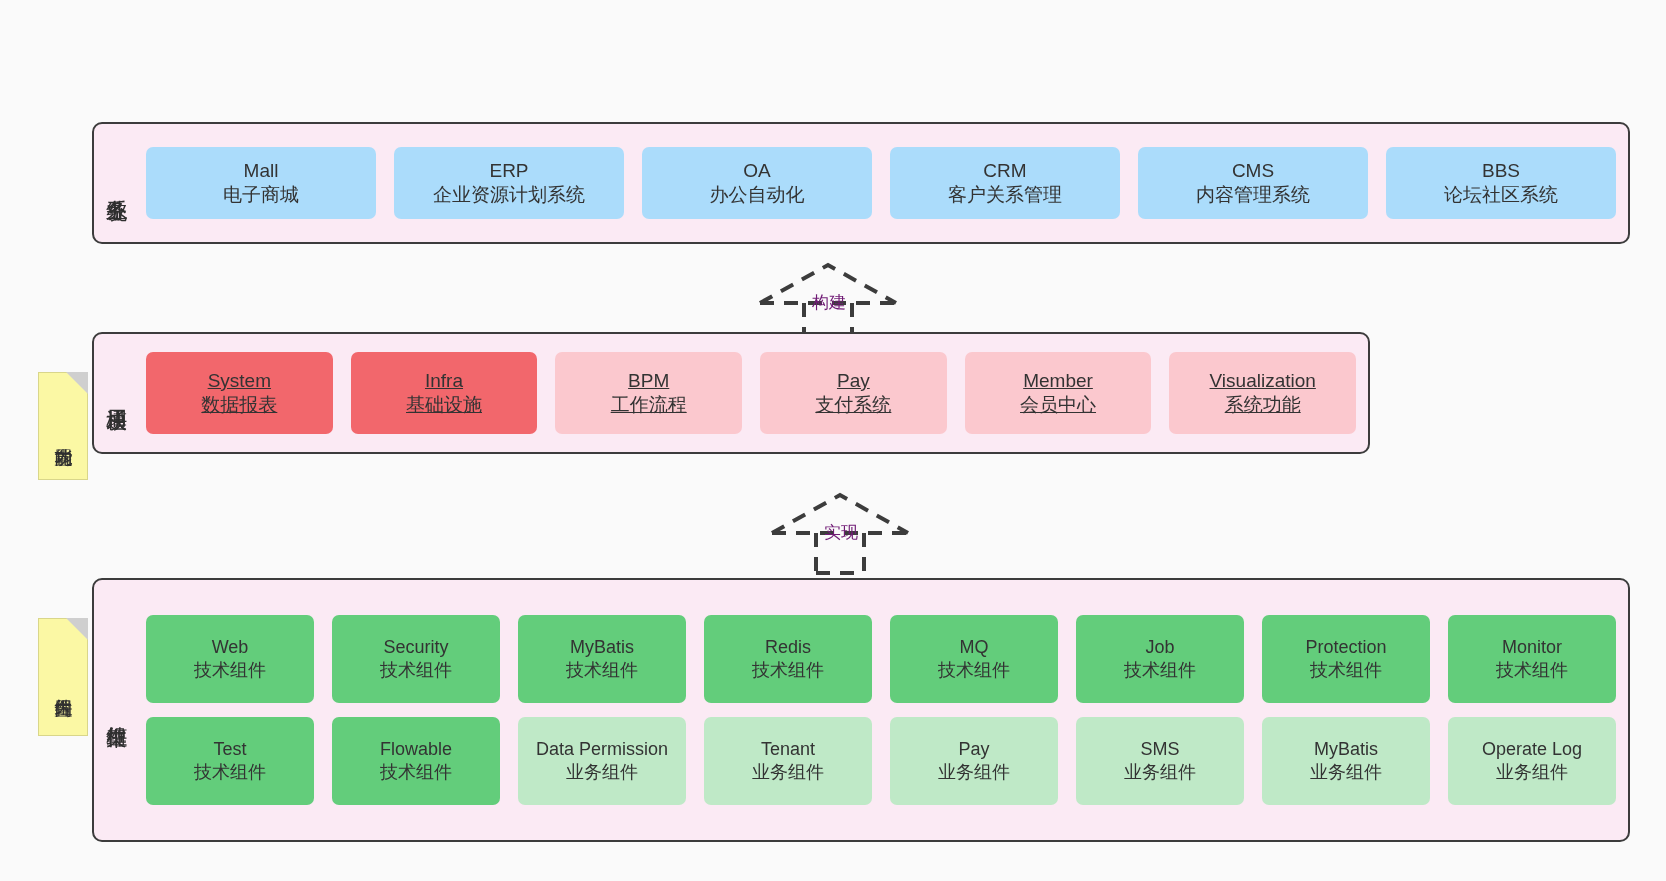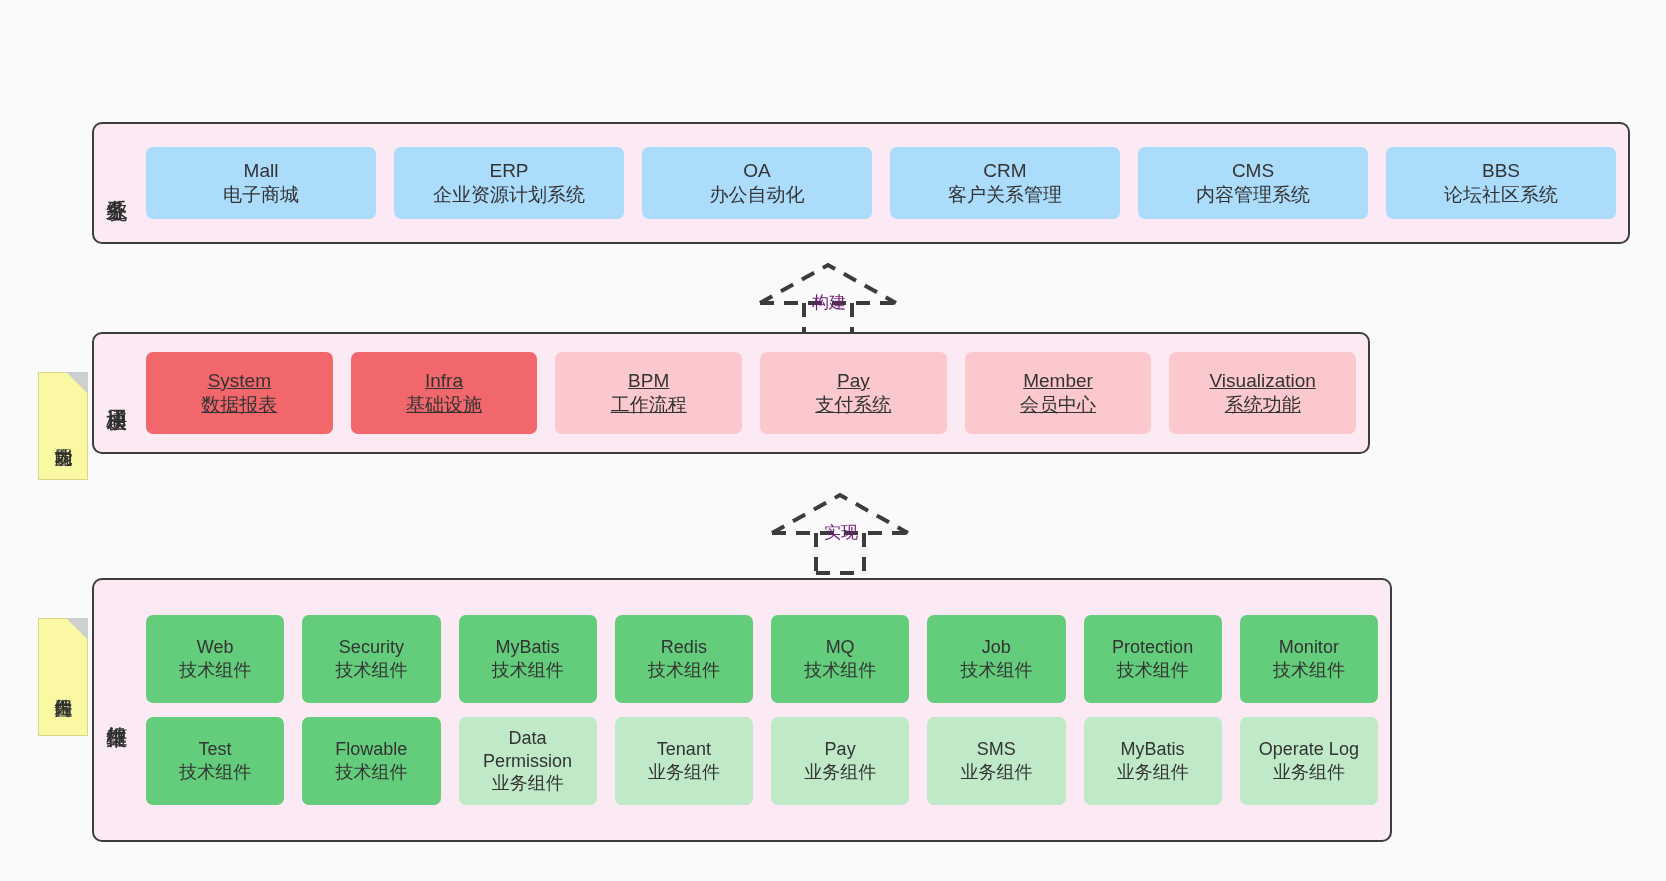--- a/index.html
+++ b/index.html
@@ -109,21 +109,21 @@
     height: 122px;
     text-decoration: underline;
   }
   #layer-modules .layer-body { padding-left: 6px; }
   #layer-modules .box { height: 82px; }
 
   
   #layer-framework {
     left: 92px;
     top: 578px;
-    width: 1300px;
+    width: 1538px;
     height: 264px;
   }
   #layer-framework .layer-body { padding-left: 6px; gap: 14px; }
   #layer-framework .box { height: 88px; }
   #layer-framework .box .t-en { font-size: 18px; }
   #layer-framework .box .t-cn { font-size: 18px; }
 
   
   .sticky {
     position: absolute;

